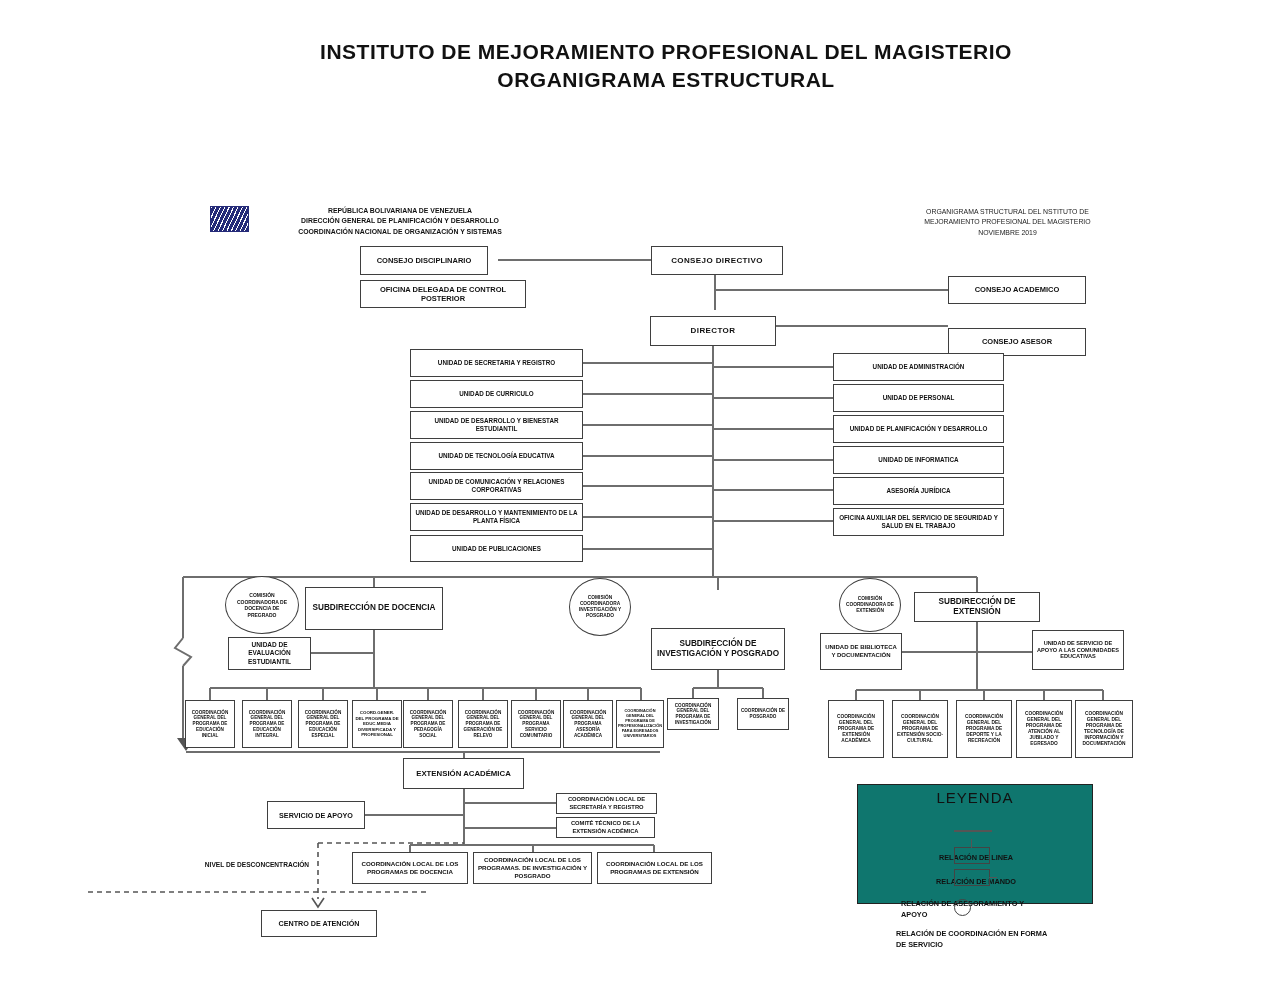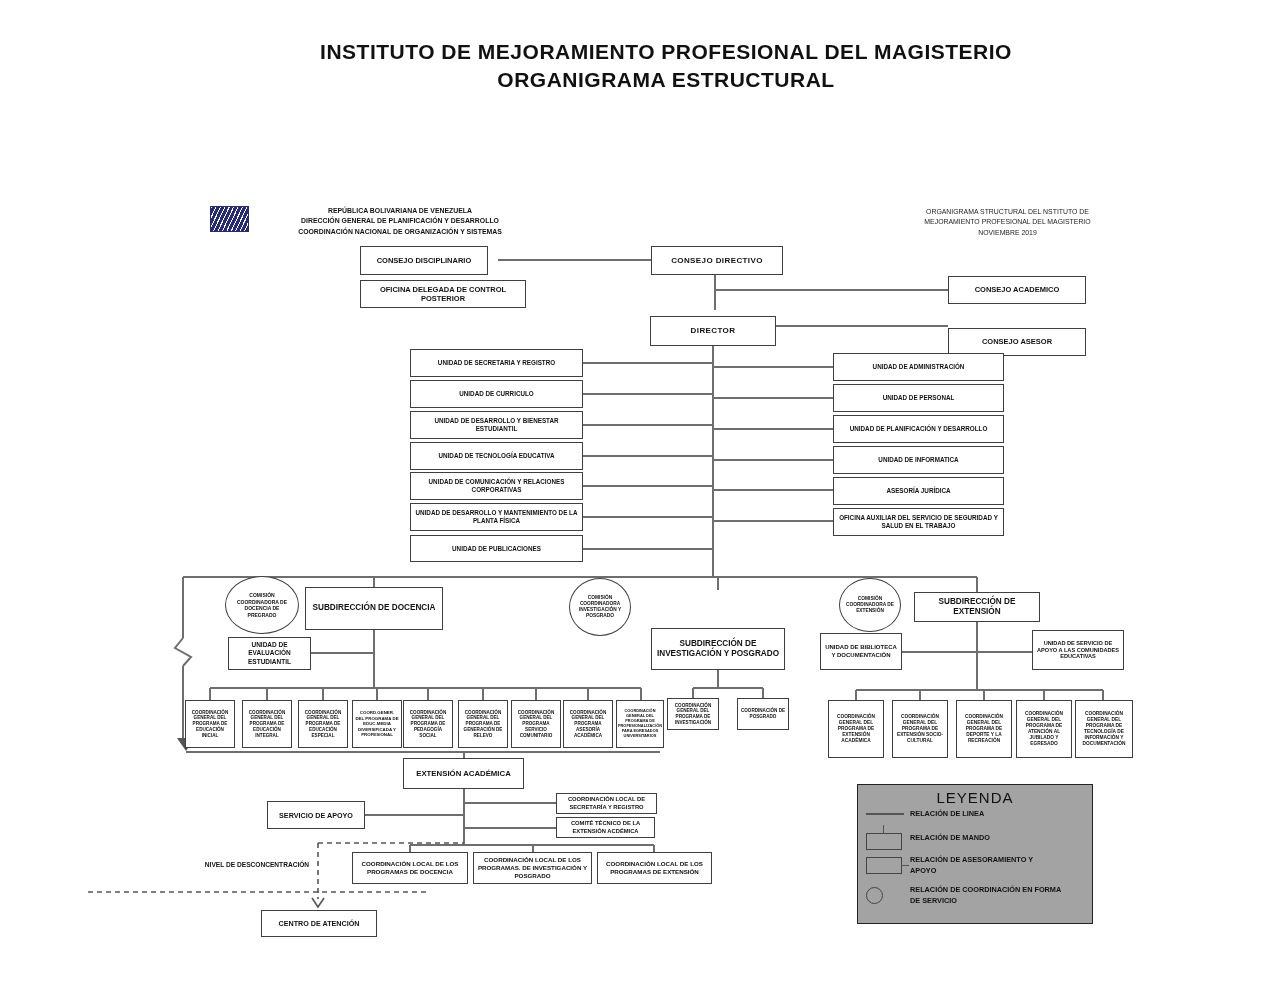--- a/index.html
+++ b/index.html
@@ -15,25 +15,25 @@
         border:1px solid #242a78;}
   svg.lines{position:absolute;left:0;top:0;z-index:1;}
   .node{position:absolute;z-index:2;background:#fff;border:1.5px solid #3f3f3f;box-sizing:border-box;
         display:flex;align-items:center;justify-content:center;text-align:center;
         font-size:7px;font-weight:bold;line-height:1.25;padding:1px 2px;}
   .ellipse{position:absolute;z-index:2;background:#fff;border:1.3px solid #3f3f3f;border-radius:50%;
         box-sizing:border-box;display:flex;align-items:center;justify-content:center;text-align:center;
         font-weight:bold;line-height:1.3;padding:4px;}
   #nivel-label{position:absolute;left:196px;top:860px;width:122px;z-index:2;text-align:center;
         font-size:6.6px;font-weight:bold;line-height:1.55;}
-  #legend{position:absolute;left:857px;top:784px;width:236px;height:140px;z-index:2;background:#a3a3a3;
+  #legend{position:absolute;left:857px;top:784px;width:236px;height:120px;z-index:2;background:#0f766e;
         border:1.5px solid #222;box-sizing:border-box;}
   #legend .lg-title{position:absolute;top:4px;left:0;width:100%;text-align:center;
         font-size:15px;font-weight:normal;letter-spacing:1px;}
-  .lg-item{position:absolute;left:8px;width:220px;display:flex;}
+  .lg-item{position:absolute;left:8px;width:220px;display:flex;align-items:center;flex-direction:column;}
   .lg-sym{width:44px;flex:0 0 44px;display:flex;justify-content:flex-start;align-items:center;position:relative;}
   .lg-text{font-size:7.3px;font-weight:bold;line-height:1.45;}
   .sym-line{width:38px;border-top:2px solid #555;}
   .sym-mando{width:36px;height:17px;border:1.5px solid #444;position:relative;box-sizing:border-box;}
   .sym-mando::before{content:"";position:absolute;left:16px;top:-9px;width:0;height:9px;border-left:1.6px solid #555;}
   .sym-asesoria{width:36px;height:17px;border:1.5px solid #444;position:relative;box-sizing:border-box;}
   .sym-asesoria::after{content:"";position:absolute;right:-8px;top:7px;width:8px;height:0;border-top:1.6px solid #555;}
   .sym-circle{width:17px;height:17px;border:1.5px solid #444;border-radius:50%;box-sizing:border-box;}
 </style>
 </head>

